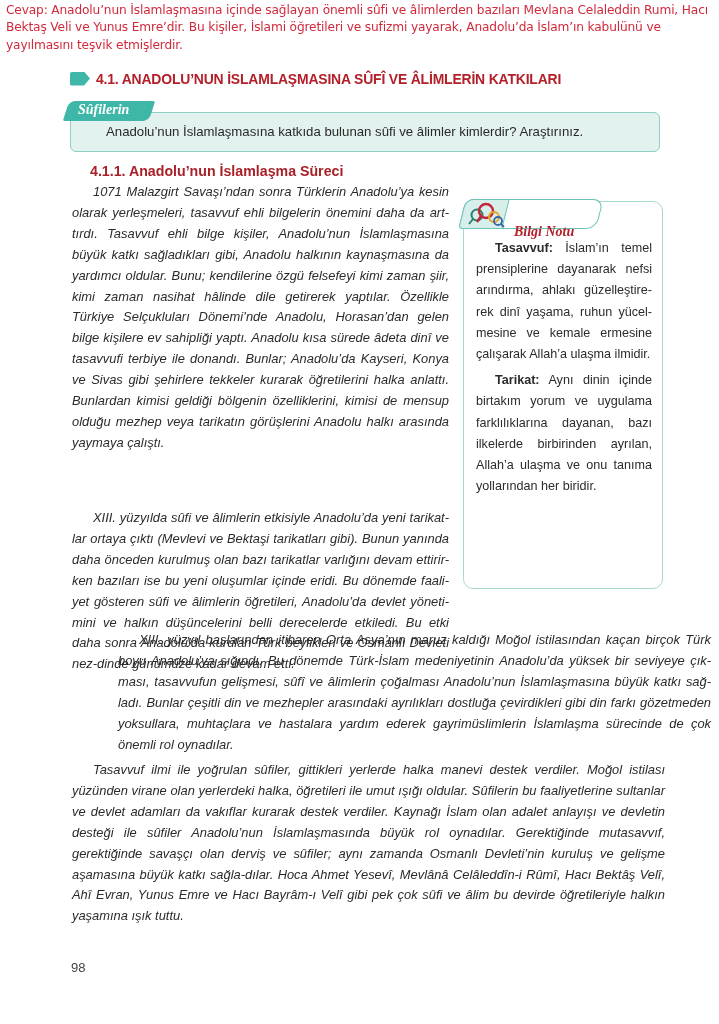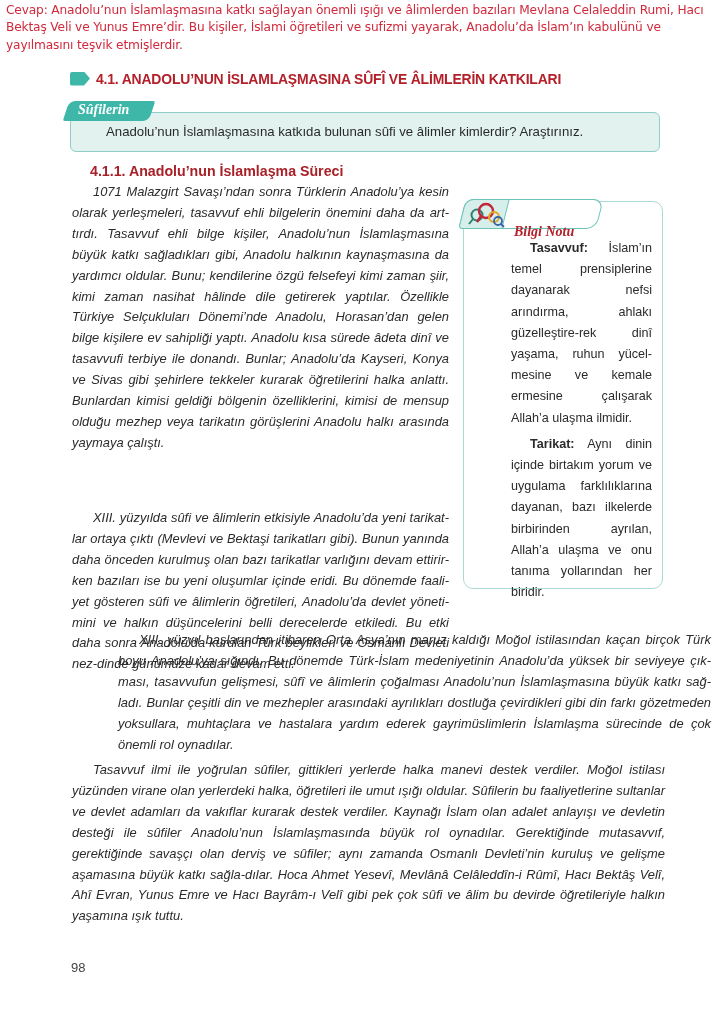--- a/index.html
+++ b/index.html
@@ -75,31 +75,31 @@
     .note-icon { position: absolute; left: 467px; top: 202px; width: 40px; height: 26px; }
     .note-tab-label {
       position: absolute; left: 514px; top: 204px;
       font-family: "Liberation Serif", serif; font-style: italic; font-weight: bold;
       font-size: 14px; color: #b3202a; margin-top: 20px;
     }
     .note-body {
       position: absolute; left: 476px; top: 238px; width: 176px;
       font-size: 12.6px; line-height: 21.2px; text-align: justify; color: #2b2b2b;
     }
-    .note-body p { text-indent: 19px; margin-bottom: 5px; margin-left: 35px; }
+    .note-body p { text-indent: 19px; margin-bottom: 5px; }
     .note-body b { font-weight: bold; color: #2b2b2b; }
 
     .page-number {
       position: absolute; left: 71px; top: 960px; font-size: 13px; color: #444;
     }
   </style>
 </head>
 <body>
 
-<div class="answer">Cevap: Anadolu’nun İslamlaşmasına katkı sağlayan önemli ışığı ve âlimlerden bazıları Mevlana Celaleddin Rumi, Hacı Bektaş Veli ve Yunus Emre’dir. Bu kişiler, İslami öğretileri ve sufizmi yayarak, Anadolu’da İslam’ın kabulünü ve yayılmasını teşvik etmişlerdir.</div>
+<div class="answer">Cevap: Anadolu’nun İslamlaşmasına içinde sağlayan önemli sûfi ve âlimlerden bazıları Mevlana Celaleddin Rumi, Hacı Bektaş Veli ve Yunus Emre’dir. Bu kişiler, İslami öğretileri ve sufizmi yayarak, Anadolu’da İslam’ın kabulünü ve yayılmasını teşvik etmişlerdir.</div>
 
 <div class="section-head">
   <span class="section-marker"></span>
   <span class="section-title">4.1. ANADOLU’NUN İSLAMLAŞMASINA SÛFÎ VE ÂLİMLERİN KATKILARI</span>
 </div>
 
 <div class="prep-box"></div>
 <div class="prep-tab"></div>
 <span class="prep-tab-label">Sûfilerin</span>
 <span class="prep-text">Anadolu’nun İslamlaşmasına katkıda bulunan sûfi ve âlimler kimlerdir? Araştırınız.</span>

